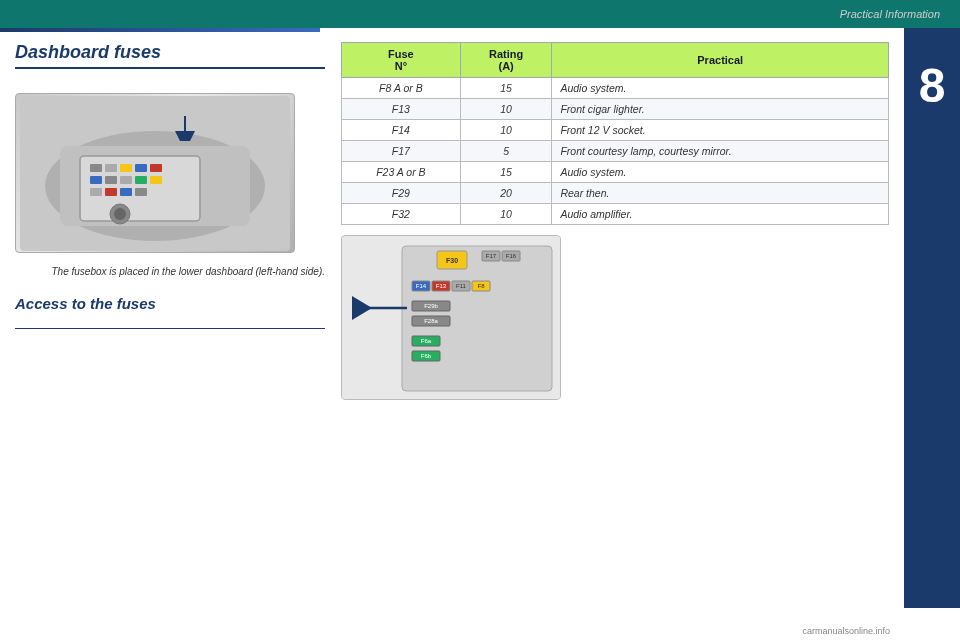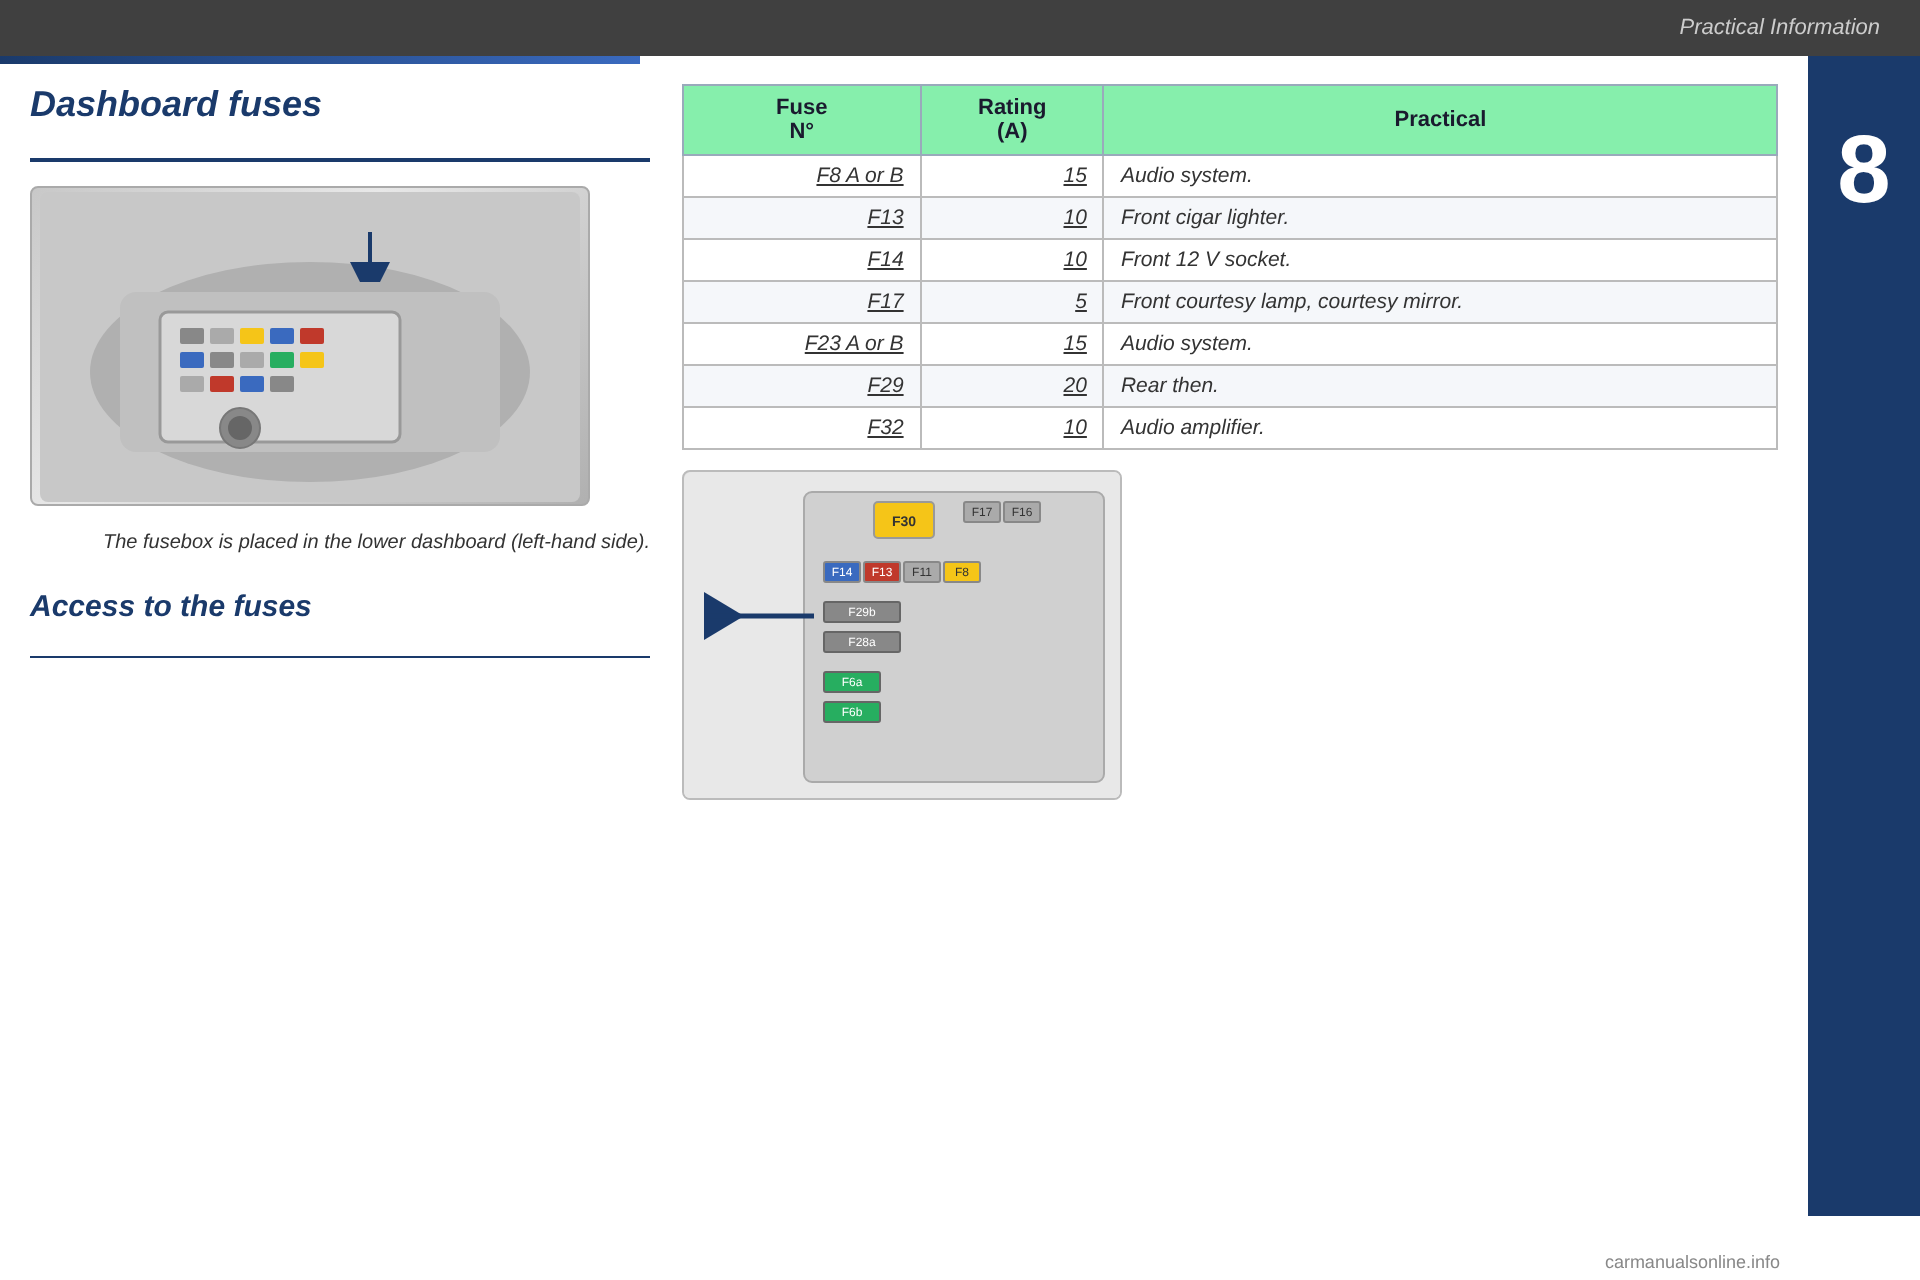--- a/index.html
+++ b/index.html
@@ -11,21 +11,21 @@
       font-size: 12px;
       overflow: hidden;
       position: relative;
     }
 
     
     .top-bar {
       position: absolute;
       top: 0; left: 0; right: 0;
       height: 28px;
-      background: #404040;
+      background: #0f766e;
       display: flex;
       align-items: center;
       justify-content: flex-end;
       padding-right: 20px;
     }
     .top-bar-title {
       color: #ccc;
       font-size: 11px;
       font-style: italic;
     }
@@ -79,22 +79,22 @@
       flex-direction: column;
       gap: 8px;
     }
 
     .section-title {
       color: #1a3a6b;
       font-size: 18px;
       font-weight: bold;
       font-style: italic;
       border-bottom: 2px solid #1a3a6b;
-      padding-bottom: 16px;
-      margin-bottom: 4px;
+      padding-bottom: 4px;
+      margin-bottom: 16px;
     }
 
     
     .dashboard-img {
       width: 280px;
       height: 160px;
       background: linear-gradient(135deg, #c8c8c8 0%, #e8e8e8 40%, #b0b0b0 100%);
       border: 1px solid #aaa;
       border-radius: 4px;
       position: relative;
@@ -145,38 +145,37 @@
       gap: 10px;
     }
 
     
     .fuse-table {
       width: 100%;
       border-collapse: collapse;
       font-size: 10.5px;
     }
     .fuse-table th {
-      background: #86efac;
+      background: #bef264;
       border: 1px solid #9ab;
       padding: 5px 8px;
       text-align: center;
       font-weight: bold;
       color: #1a1a2e;
       font-size: 11px;
     }
     .fuse-table td {
       border: 1px solid #bbb;
       padding: 4px 8px;
       color: #333;
       font-style: italic;
     }
     .fuse-table td:first-child,
     .fuse-table td:nth-child(2) {
-      text-align: right;
-      text-decoration: underline;
+      text-align: center;
     }
     .fuse-table tr:nth-child(even) {
       background: #f5f7fa;
     }
     .fuse-table tr:nth-child(odd) {
       background: #fff;
     }
 
     
     .fuse-diagram {

